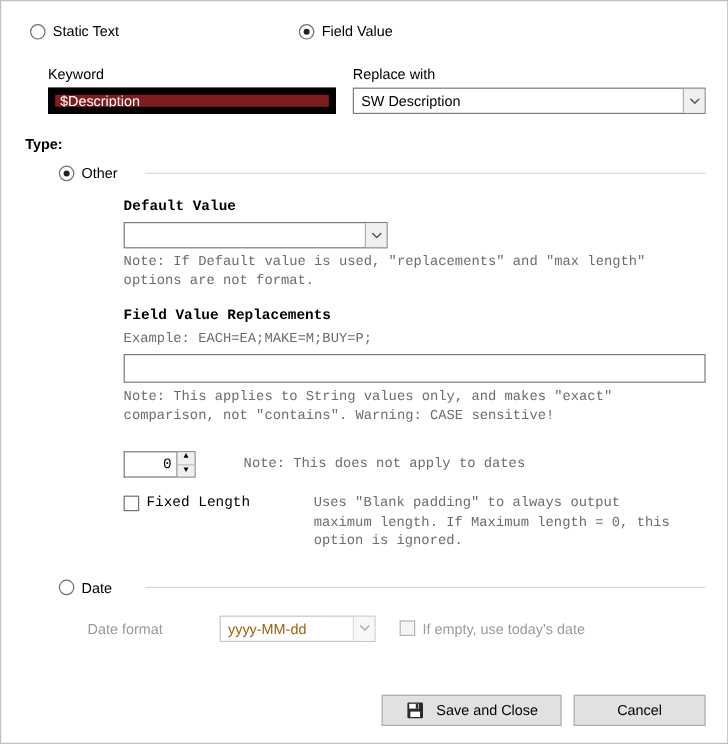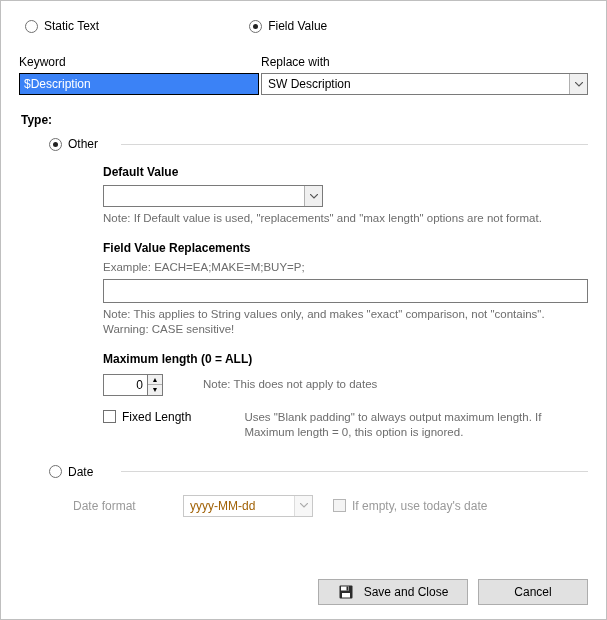--- a/index.html
+++ b/index.html
@@ -59,32 +59,32 @@
   }
   .radio .circle {
     width: 13px; height: 13px; border: 1px solid #707070; border-radius: 50%;
     display: inline-flex; align-items: center; justify-content: center;
     background: #fff;
   }
   .radio .circle.sel::after {
     content: ""; width: 5px; height: 5px; background: #222; border-radius: 50%;
   }
   .form-row {
-    display: flex; gap: 2px; margin-bottom: 10px;
+    display: flex; gap: 14px; margin-bottom: 10px; margin-left: 21px;
   }
   .col { display: flex; flex-direction: column; }
   .col.keyword { width: 240px; }
   .col.replace { flex: 1; }
   .lbl { margin-bottom: 4px; font-size: 12px; }
   input.text {
     height: 22px; border: 1px solid #7a7a7a; padding: 2px 4px;
     font-family: inherit; font-size: 12px; background: #fff;
   }
   input.text.highlight {
-    background: #3b82f6; color: #fff; border: 1px solid #000000;
+    background: #7f1d1d; color: #fff; border: 6px solid #000000;
   }
   .combo {
     height: 22px; border: 1px solid #7a7a7a; display: flex; align-items: center;
     background: #fff;
   }
   .combo .value { flex: 1; padding: 0 6px; font-size: 12px; }
   .combo .arrow {
     width: 18px; height: 100%; border-left: 1px solid #b0b0b0;
     display: flex; align-items: center; justify-content: center;
     background: #f0f0f0;
@@ -93,21 +93,21 @@
   .sect-label {
     font-weight: bold; margin: 18px 0 10px 2px; font-size: 12px;
   }
   .type-block { padding-left: 30px; }
   .type-head {
     display: flex; align-items: center; gap: 12px; margin-top: 6px;
   }
   .type-head .radio { min-width: 60px; }
   .hr { flex: 1; height: 1px; background: #d8d8d8; }
   .inner {
-    padding-left: 54px; padding-top: 14px;
+    padding-left: 54px; padding-top: 14px; font-family: Liberation Mono, monospace;
   }
   .subhead { font-weight: bold; margin-bottom: 6px; font-size: 12px; }
   .note { color: #6d6d6d; font-size: 11.5px; margin-top: 4px; line-height: 1.35; }
   .spacer { height: 14px; }
   .ex-row { color: #6d6d6d; font-size: 11.5px; margin-bottom: 6px; }
   .wide-input {
     width: 100%; height: 24px; border: 1px solid #7a7a7a; padding: 2px 4px;
     font-family: inherit; font-size: 12px;
   }
   .maxlen-row {
@@ -229,21 +229,20 @@
 
         <div class="spacer"></div>
 
         <div class="subhead">Field Value Replacements</div>
         <div class="ex-row">Example: EACH=EA;MAKE=M;BUY=P;</div>
         <input class="wide-input" value="" style="">
         <div class="note">Note: This applies to String values only, and makes "exact" comparison, not "contains". Warning: CASE sensitive!</div>
 
         <div class="spacer"></div>
 
-        <div class="subhead">Maximum length (0 = ALL)</div>
         <div class="maxlen-row">
           <div class="spinner">
             <input value="0" style="">
             <div class="spin-btns">
               <div>▲</div>
               <div>▼</div>
             </div>
           </div>
           <div class="note" style="margin-top:3px">Note: This does not apply to dates</div>
         </div>

